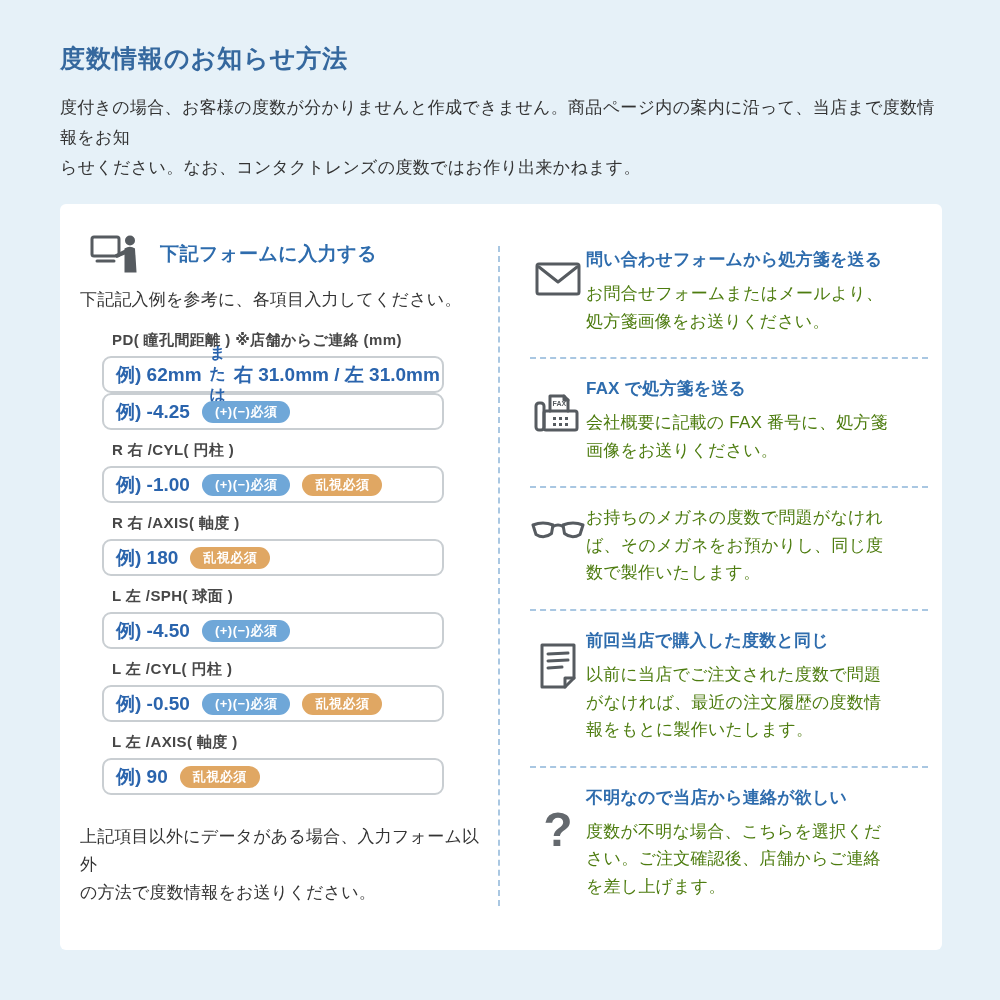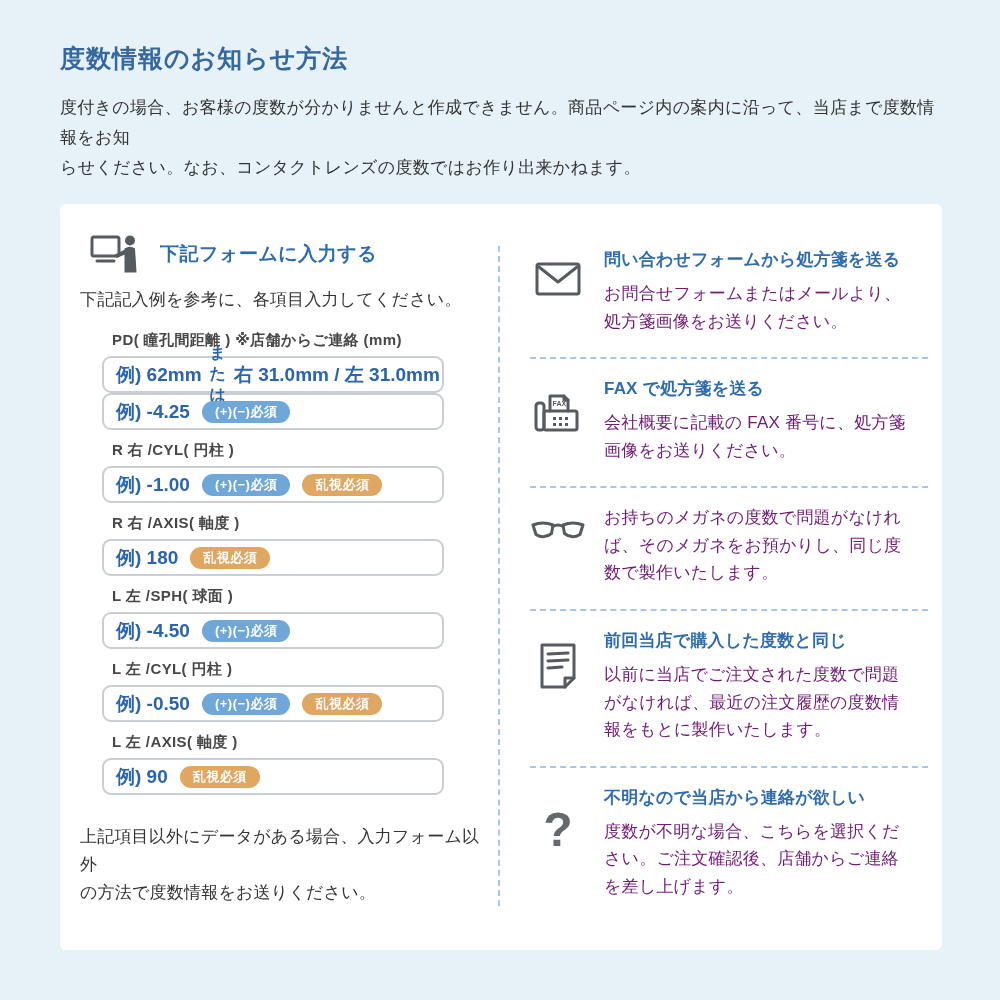--- a/index.html
+++ b/index.html
@@ -63,26 +63,26 @@
   }
 
   
   .v-divider{
     flex:0 0 auto;width:0;border-left:2px dashed #a9c7e2;
     margin:16px 0;
   }
 
   
   .col-right{flex:1 1 auto;padding-left:30px;box-sizing:border-box;}
-  .method{display:flex;gap:18px;padding:16px 0 22px 0;}
+  .method{display:flex;padding:16px 0 22px 0;}
   .method + .method{border-top:2px dashed #a9c7e2;}
   .m-icon{width:56px;flex:0 0 auto;display:flex;justify-content:center;align-items:flex-start;padding-top:16px;}
   .m-text{flex:1 1 auto;}
   .m-title{font-size:17px;font-weight:bold;color:#2e6cad;margin:2px 0 9px 0;letter-spacing:.2px;}
-  .m-body{font-size:17px;line-height:1.62;color:#701a75;white-space:pre-line;letter-spacing:.2px;}
+  .m-body{font-size:17px;line-height:1.62;color:#4d7c0f;white-space:pre-line;letter-spacing:.2px;}
   .q-glyph{font-size:48px;font-weight:bold;color:#64696e;line-height:1;margin-top:6px;}
 
   svg .st{stroke:#565b60;fill:none;stroke-width:3;stroke-linecap:round;stroke-linejoin:round;}
   svg .fl{fill:#565b60;stroke:none;}
 </style>
 </head>
 <body>
 
 <div class="page">
 

